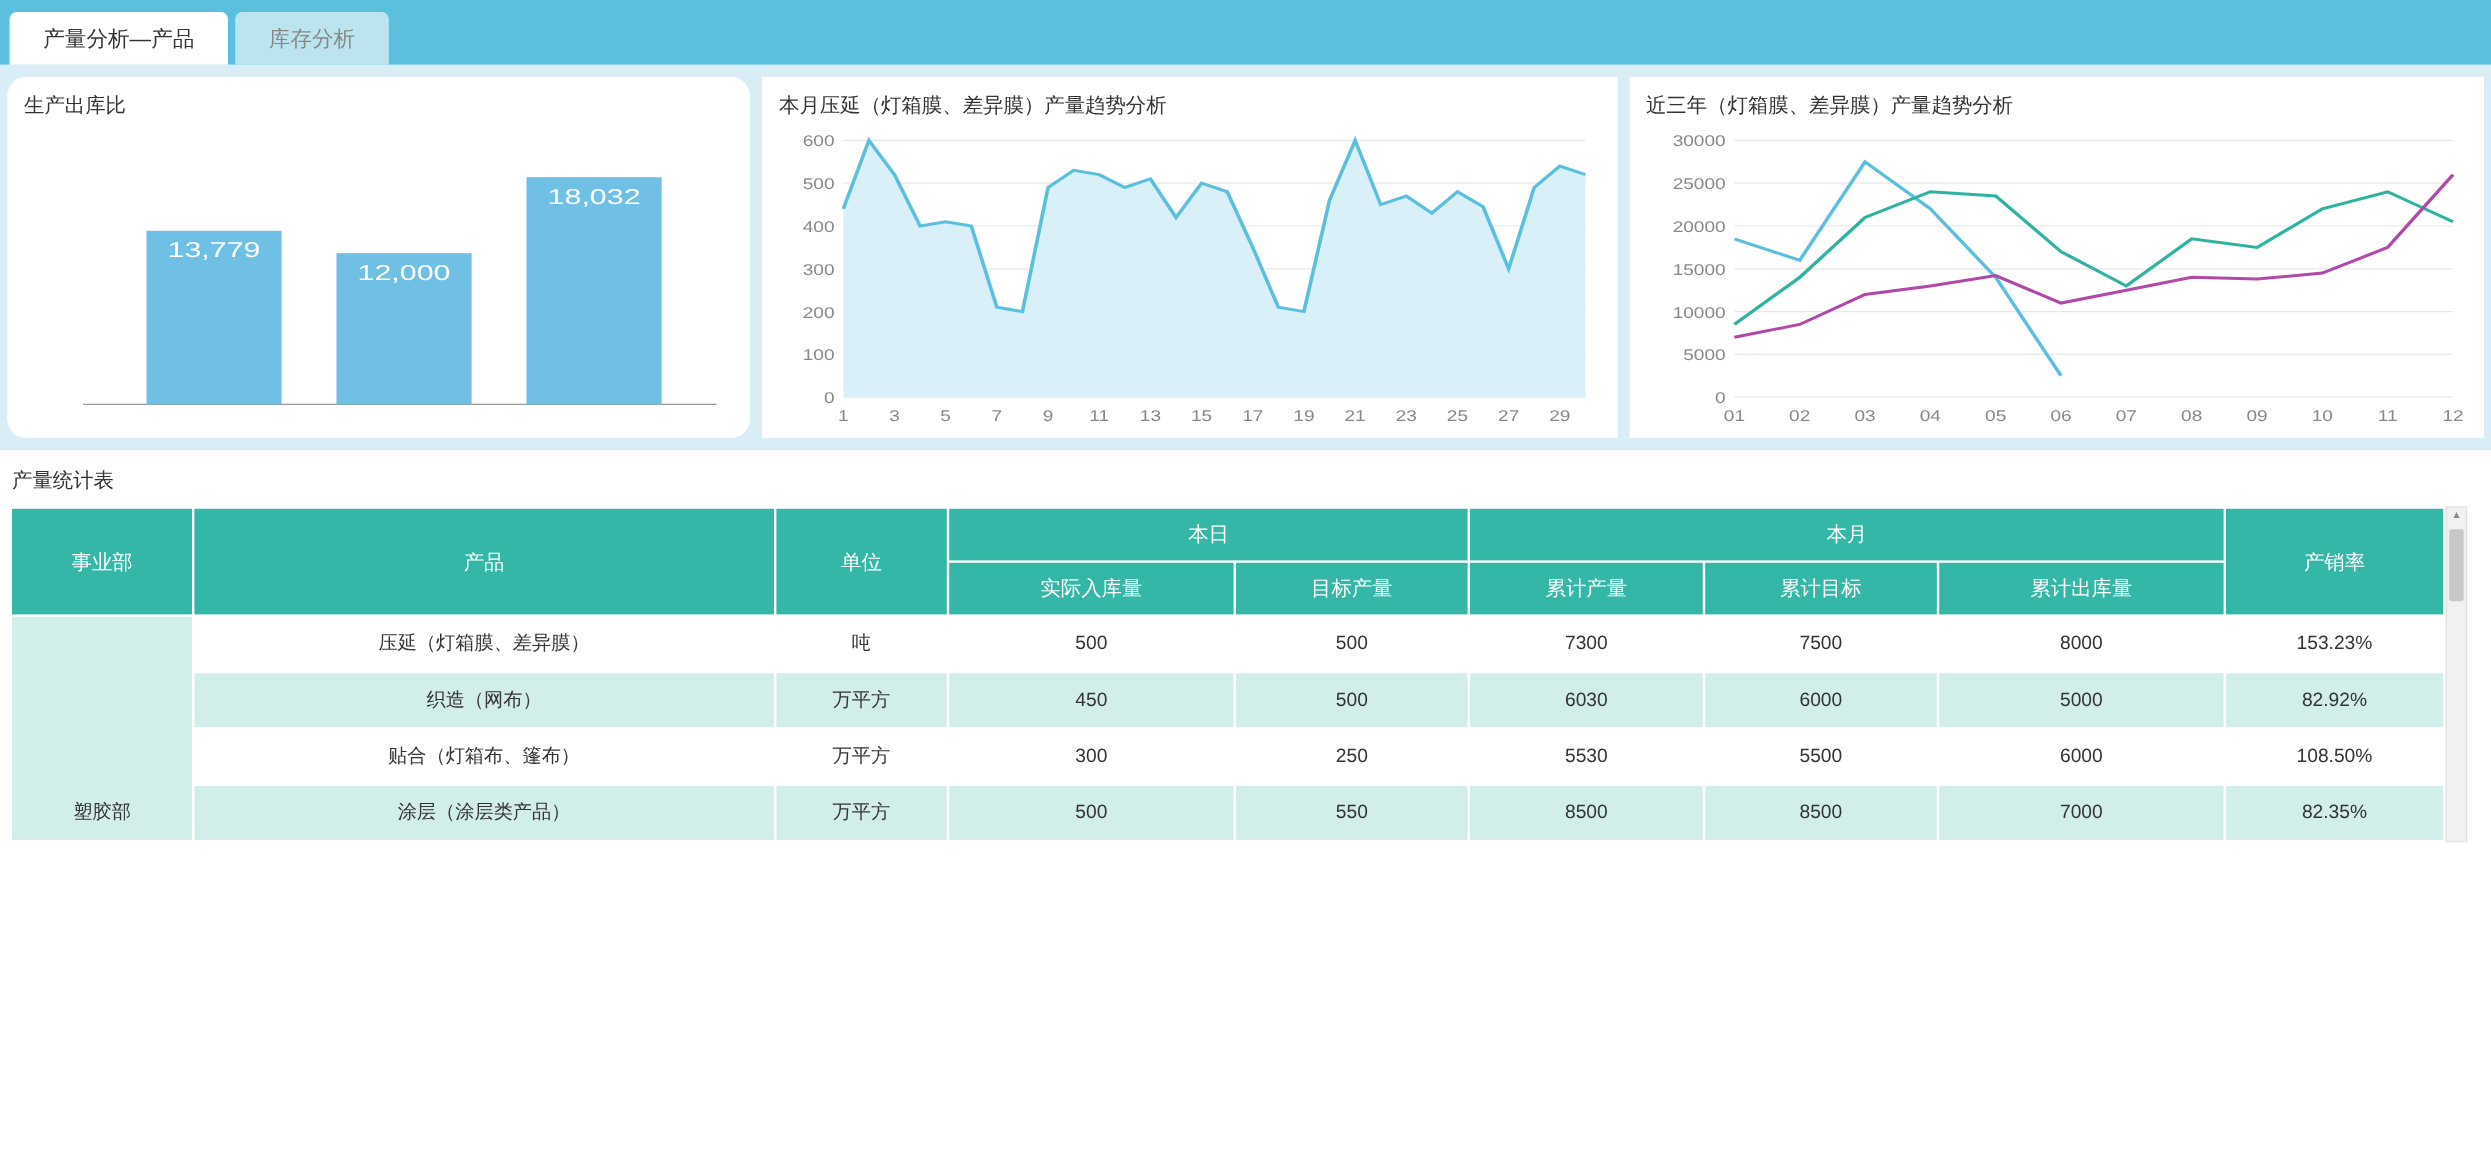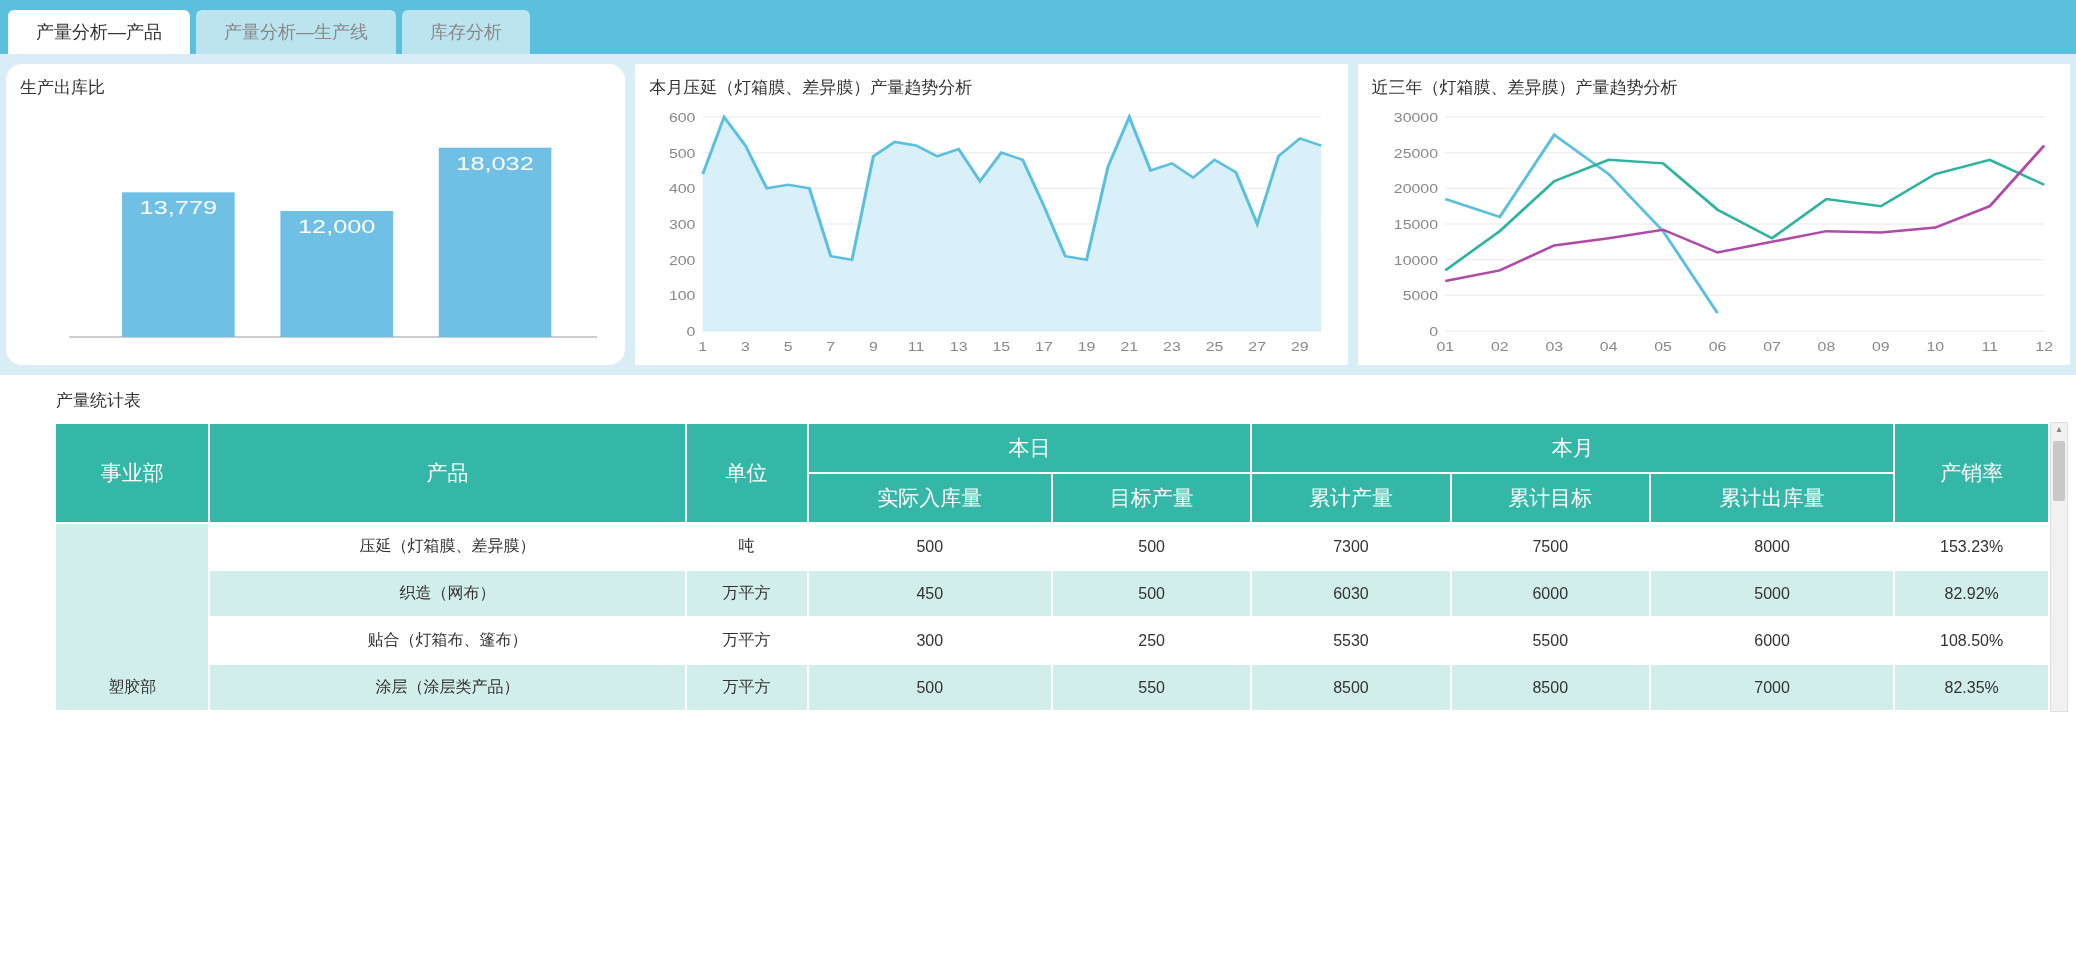--- a/index.html
+++ b/index.html
@@ -49,22 +49,21 @@
     margin-bottom: 8px;
   }
   .chart-area {
     flex: 1;
     position: relative;
   }
   svg { display: block; }
 
   
   .table-section {
-    padding: 10px 8px 0 8px;
-    margin-left: 46px;
+    padding: 10px 20px 0 8px;
   }
   .table-title {
     font-size: 17px;
     color: #333;
     padding: 4px 0 10px 2px;
   }
   .table-wrap {
     display: flex;
     align-items: stretch;
   }
@@ -73,21 +72,21 @@
   }
   table {
     width: 100%;
     border-collapse: separate;
     border-spacing: 2px;
   }
   th {
     background: #34b7a7;
     color: #ffffff;
     font-weight: normal;
-    font-size: 21px;
+    font-size: 17px;
     padding: 10px 4px;
     text-align: center;
   }
   td {
     text-align: center;
     padding: 12px 4px;
     font-size: 16px;
     color: #333;
   }
   tbody tr:nth-child(odd) td { background: #ffffff; }
@@ -120,21 +119,20 @@
     height: 60px;
     background: #c8c8c8;
     border-radius: 2px;
   }
 </style>
 </head>
 <body>
 
 <div class="header-bar">
   <div class="tab active">产量分析—产品</div>
-  <div class="tab">产量分析—生产线</div>
   <div class="tab">库存分析</div>
 </div>
 
 <div class="charts-row">
 
   <div class="panel">
     <div class="panel-title">生产出库比</div>
     <div class="chart-area">
       <svg id="bar-svg" viewBox="0 0 420 250" preserveAspectRatio="none" style="width:100%;height:250px;">
           <line x1="35" y1="230" x2="410" y2="230" stroke="#999" stroke-width="1"></line>

